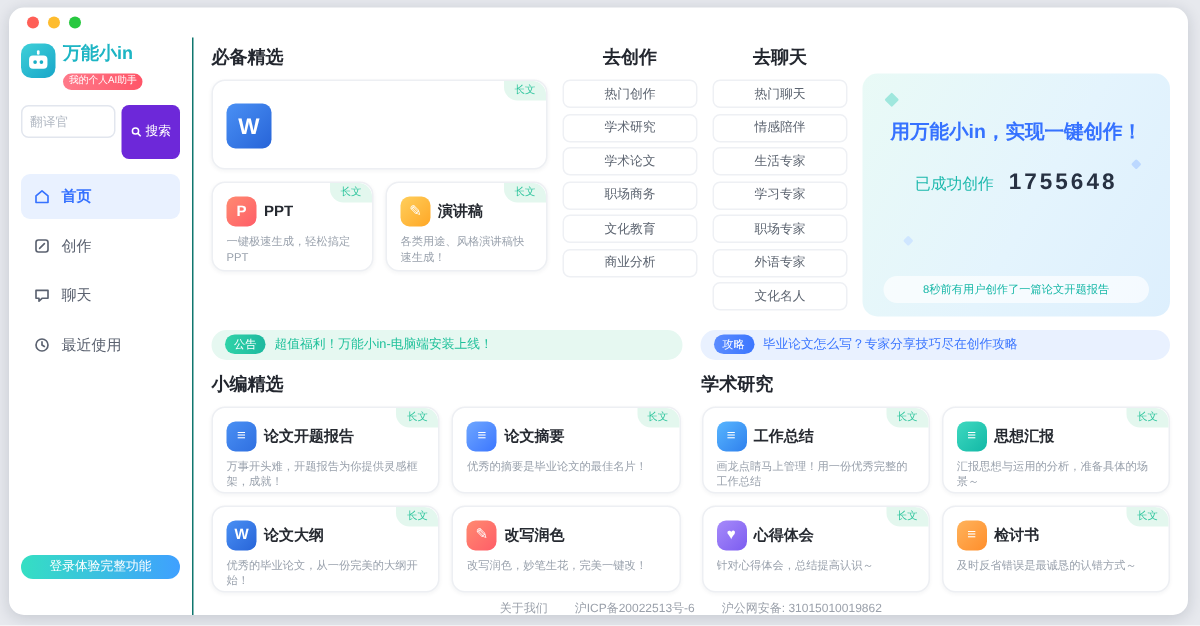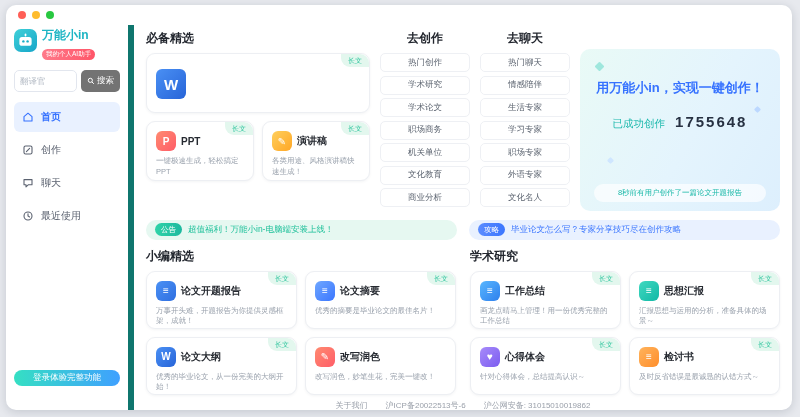--- a/index.html
+++ b/index.html
@@ -10,33 +10,33 @@
   .frame{position:absolute;left:6px;top:5px;width:786px;height:405px;background:#fff;
          border-radius:10px;box-shadow:0 2px 10px rgba(20,30,50,.16);overflow:hidden;
          display:flex;flex-direction:column;}
   .titlebar{height:20px;display:flex;align-items:center;gap:6px;padding-left:12px;flex:0 0 auto;}
   .dot{width:8px;height:8px;border-radius:50%;}
   .dot.red{background:#ff5f57;}.dot.yellow{background:#febc2e;}.dot.green{background:#28c840;}
 
   .app{flex:1;display:flex;min-height:0;}
 
   
-  .sidebar{width:106px;flex:0 0 auto;border-right:6px solid #0f766e;padding:2px 8px 0;position:relative;box-sizing:content-box;}
+  .sidebar{width:106px;flex:0 0 auto;border-right:1px solid #0f766e;padding:2px 8px 0;position:relative;box-sizing:content-box;}
   .logo-row{display:flex;gap:5px;align-items:flex-start;margin-top:2px;}
   .logo-icon{width:23px;height:23px;border-radius:7px;background:linear-gradient(140deg,#3fd0d8,#17a6c9);
              display:flex;align-items:center;justify-content:center;flex:0 0 auto;}
   .logo-name{color:#1db5c4;font-weight:700;font-size:12px;line-height:13px;}
   .logo-tagline{display:inline-block;margin-top:2px;background:linear-gradient(90deg,#ff7a8a,#ff5568);
                 color:#fff;font-size:6.5px;line-height:1;padding:2px 4px;border-radius:7px;white-space:nowrap;}
   .search-row{display:flex;gap:4px;margin:10px 0 10px;}
   .search-input{flex:1;min-width:0;height:20px;border:1px solid #e2e6ee;border-radius:5px;
                 font-size:8.5px;padding:0 5px;color:#333;outline:none;background:#fff;
                 font-family:"Liberation Sans","DejaVu Sans",sans-serif;}
   .search-input::placeholder{color:#b3bac4;}
-  .search-btn{height:22px;border:none;background:#737373;color:#fff;border-radius:5px;font-size:8.5px;
+  .search-btn{height:36px;border:none;background:#6d28d9;color:#fff;border-radius:5px;font-size:8.5px;
               display:flex;align-items:center;gap:2px;padding:0 6px;flex:0 0 auto;
               font-family:"Liberation Sans","DejaVu Sans",sans-serif;}
   .menu{margin-top:2px;}
   .menu-item{display:flex;align-items:center;gap:7px;height:30px;padding:0 8px;border-radius:6px;
              font-size:10px;color:#5b6270;margin-bottom:3px;}
   .menu-item.active{background:#e9f1ff;color:#3672ff;font-weight:700;}
   .mi{width:12px;height:12px;flex:0 0 auto;}
   .login-btn{position:absolute;left:8px;right:8px;bottom:24px;height:16px;border:none;border-radius:12px;
              background:linear-gradient(90deg,#35dfc3,#3fa0ff);color:#fff;font-size:8.5px;
              font-family:"Liberation Sans","DejaVu Sans",sans-serif;}
@@ -201,21 +201,20 @@
             </div>
           </div>
         </section>
 
         <section data-interactable="false">
           <h2 class="section-title center" data-interactable="false">去创作</h2>
           <div class="list-item" data-interactable="true">热门创作</div>
           <div class="list-item" data-interactable="true">学术研究</div>
           <div class="list-item" data-interactable="true">学术论文</div>
           <div class="list-item" data-interactable="true">职场商务</div>
-          <div class="list-item" data-interactable="true">机关单位</div>
           <div class="list-item" data-interactable="true">文化教育</div>
           <div class="list-item" data-interactable="true">商业分析</div>
         </section>
 
         <section data-interactable="false">
           <h2 class="section-title center" data-interactable="false">去聊天</h2>
           <div class="list-item" data-interactable="true">热门聊天</div>
           <div class="list-item" data-interactable="true">情感陪伴</div>
           <div class="list-item" data-interactable="true">生活专家</div>
           <div class="list-item" data-interactable="true">学习专家</div>

